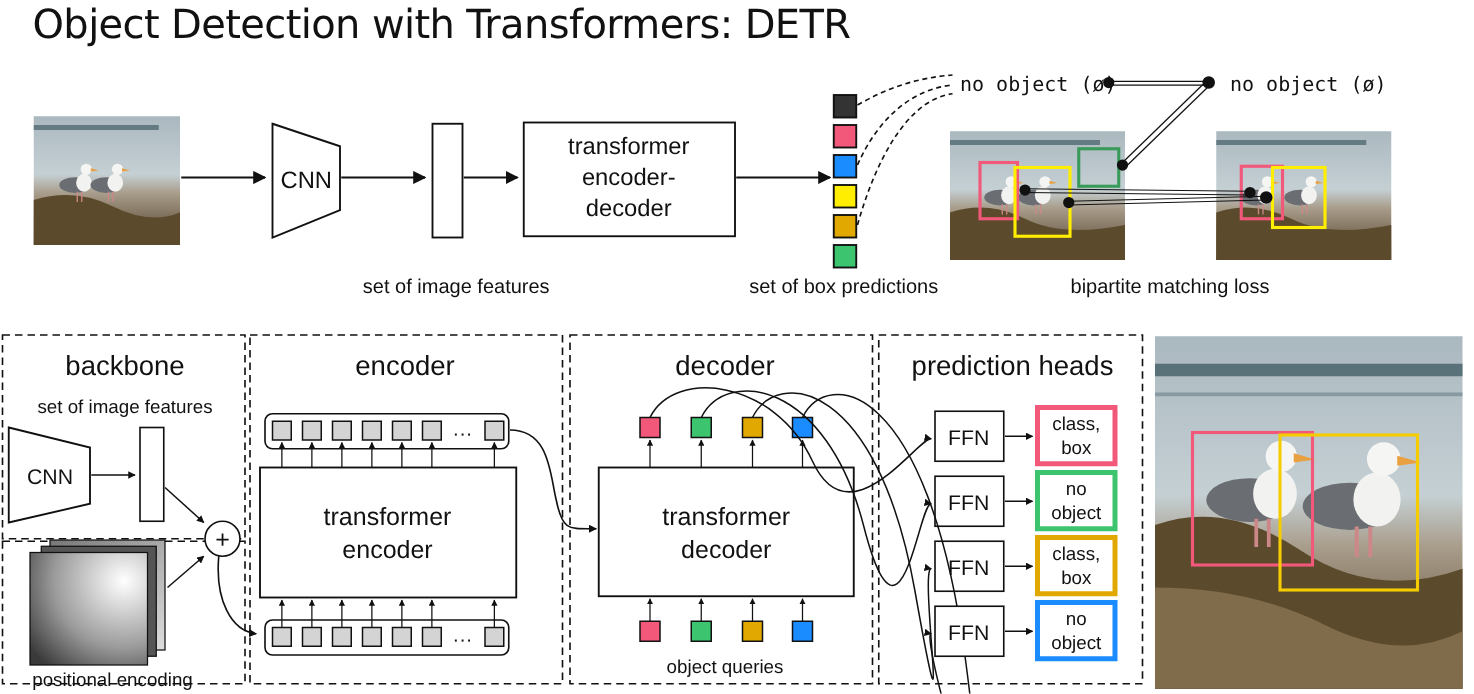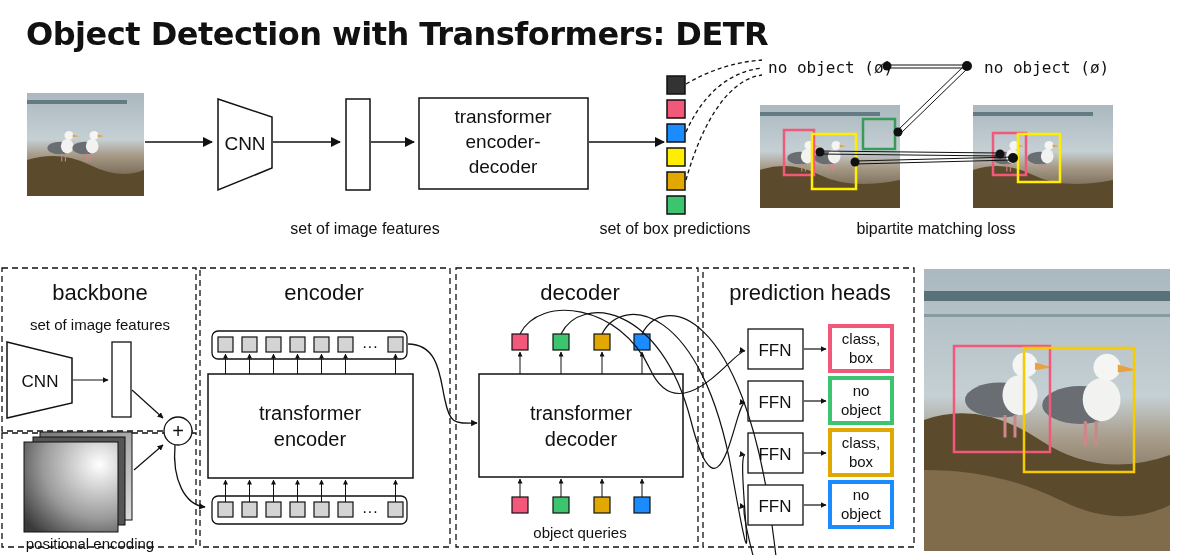--- a/index.html
+++ b/index.html
@@ -1,17 +1,17 @@
 <!DOCTYPE html>
 <html><head>
 <meta charset="utf-8">
 <style>
   html, body { margin:0; padding:0; background:#ffffff; }
   body { width:1179px; height:555px; position:relative; overflow:hidden; font-family:"Liberation Sans", sans-serif; }
-  #title { position:absolute; left:26px; top:15px; font-family:"DejaVu Sans", sans-serif; font-size:32px; color:#111; letter-spacing:-0.5px;font-weight:bold; }
+  #title { position:absolute; left:26px; top:0; font-family:"DejaVu Sans", sans-serif; font-size:32px; color:#111; letter-spacing:-0.5px; }
   svg#diagram { position:absolute; left:0; top:0; }
   .lbl { font-family:"Liberation Sans", sans-serif; fill:#111; }
   .mono { font-family:"DejaVu Sans Mono", monospace; fill:#111; }
 </style>
 </head>
 <body>
 
 <div id="title">Object Detection with Transformers: DETR</div>
 
 <svg id="diagram" width="1179" height="555" viewBox="0 0 1179 555">

